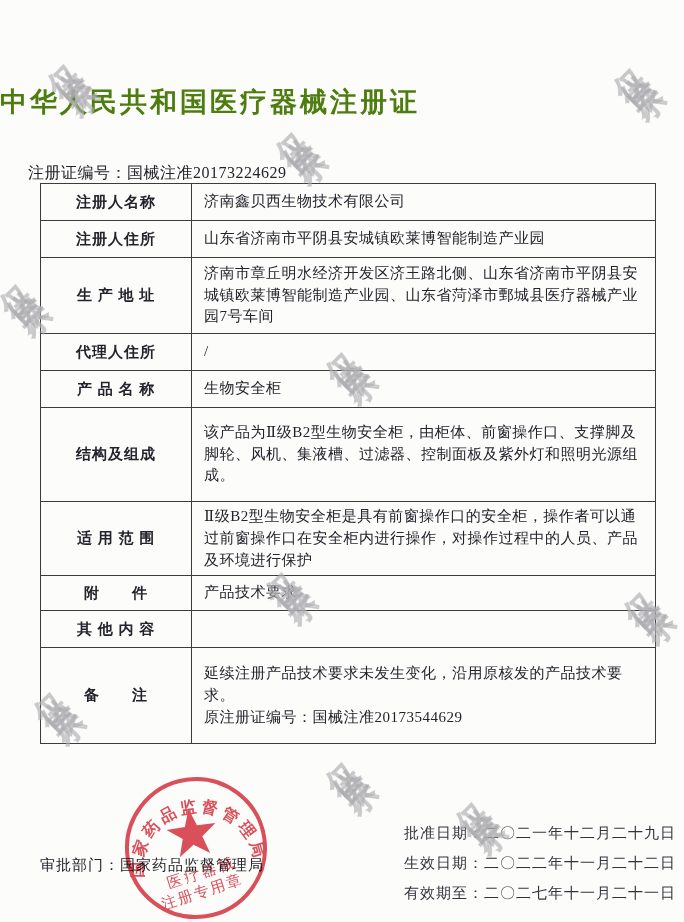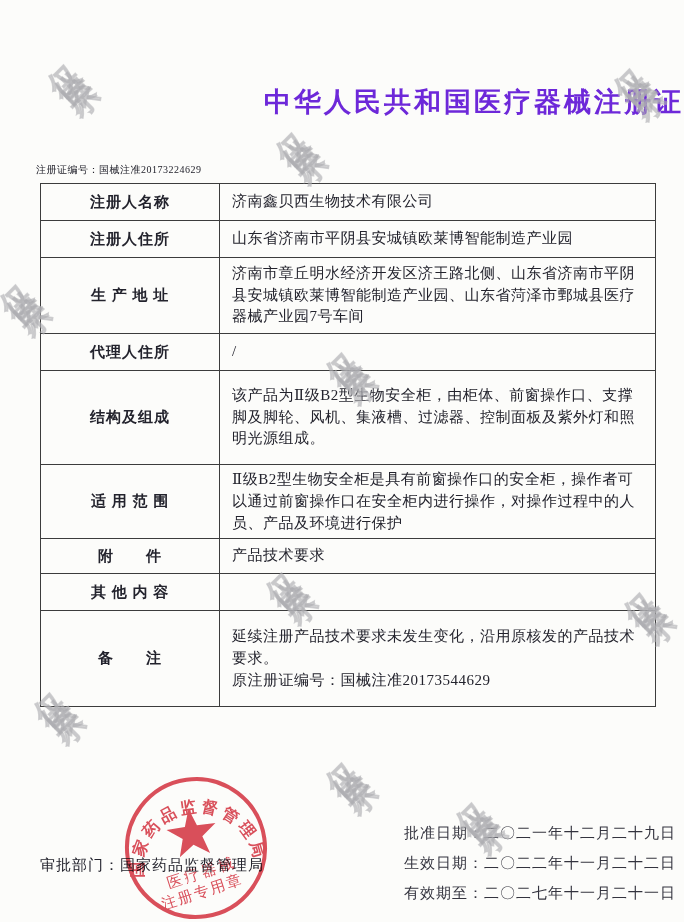--- a/index.html
+++ b/index.html
@@ -7,38 +7,38 @@
     width:684px;height:922px;
     font-family:"Liberation Serif","DejaVu Serif",serif;
     background:#e9e9e9;
   }
   .page{
     position:relative;width:684px;height:922px;
     background:#fcfcfa;overflow:hidden;color:#262626;
   }
   .title{
     position:absolute;top:84px;left:0;right:0;margin:0;
-    text-align:right;font-size:27px;font-weight:700;
-    letter-spacing:3px;color:#6d28d9;
+    text-align:left;font-size:27px;font-weight:700;
+    letter-spacing:3px;color:#4d7c0f;
   }
   .certno{
-    position:absolute;left:36px;top:163px;
-    font-size:10px;letter-spacing:0.5px;color:#23232d;
+    position:absolute;left:28px;top:163px;
+    font-size:16px;letter-spacing:0.5px;color:#23232d;
   }
   table.cert-table{
     position:absolute;left:40px;top:183px;width:616px;
     border-collapse:collapse;table-layout:fixed;
   }
   table.cert-table td{
     border:1px solid #3c3c3c;vertical-align:middle;
     font-size:15px;color:#23232d;
   }
   td.label-cell{
     width:150px;text-align:center;font-weight:600;
-    font-size:16px;letter-spacing:1px;padding:2px 14px;
+    font-size:16px;letter-spacing:1px;padding:2px 0;
   }
   td.value-cell{
     padding:4px 14px 4px 12px;line-height:1.45;
     letter-spacing:0.5px;white-space:pre-line;
   }
   .approval{
     position:absolute;left:40px;top:856px;
     font-size:15px;letter-spacing:1px;color:#23232d;z-index:2;
   }
   .dates{
@@ -84,20 +84,24 @@
           <td class="label-cell">注册人住所</td>
           <td class="value-cell">山东省济南市平阴县安城镇欧莱博智能制造产业园</td>
         </tr>
         <tr style="height: 76px;">
           <td class="label-cell">生 产 地 址</td>
           <td class="value-cell">济南市章丘明水经济开发区济王路北侧、山东省济南市平阴县安城镇欧莱博智能制造产业园、山东省菏泽市鄄城县医疗器械产业园7号车间</td>
         </tr>
         <tr style="height: 37px; border-radius: 14px;">
           <td class="label-cell">代理人住所</td>
           <td class="value-cell">/</td>
+        </tr>
+        <tr style="height: 37px;">
+          <td class="label-cell">产 品 名 称</td>
+          <td class="value-cell">生物安全柜</td>
         </tr>
         <tr style="height: 94px;">
           <td class="label-cell">结构及组成</td>
           <td class="value-cell">该产品为Ⅱ级B2型生物安全柜，由柜体、前窗操作口、支撑脚及脚轮、风机、集液槽、过滤器、控制面板及紫外灯和照明光源组成。</td>
         </tr>
         <tr style="height: 72px;">
           <td class="label-cell">适 用 范 围</td>
           <td class="value-cell">Ⅱ级B2型生物安全柜是具有前窗操作口的安全柜，操作者可以通过前窗操作口在安全柜内进行操作，对操作过程中的人员、产品及环境进行保护</td>
         </tr>
         <tr style="height: 35px;">

